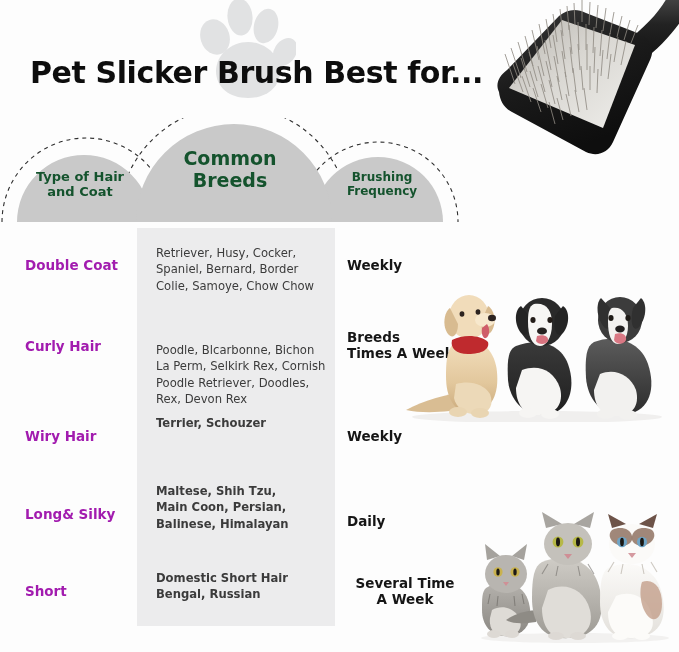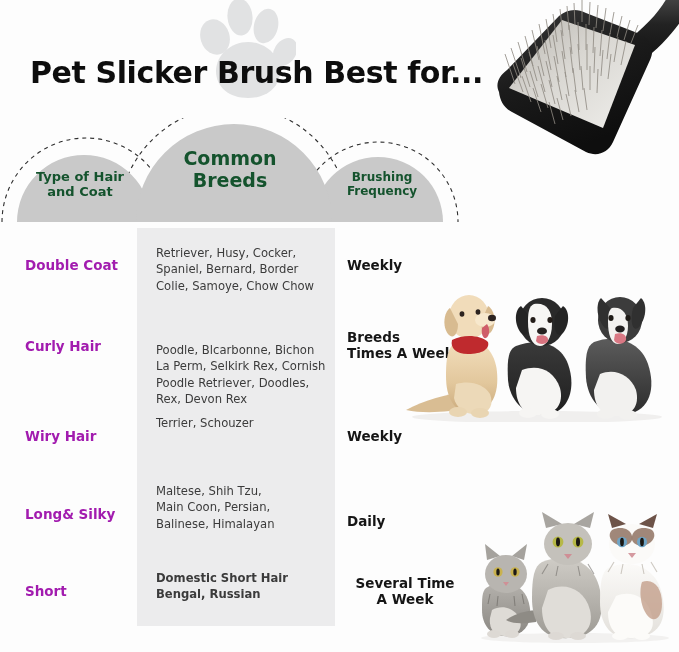--- a/index.html
+++ b/index.html
@@ -115,25 +115,25 @@
   
   #row-0 .cell-type   { top: 32px; }
   #row-0 .cell-breeds { top: 20px; }
   #row-0 .cell-freq   { top: 32px; }
 
   #row-1 .cell-type   { top: 113px; }
   #row-1 .cell-breeds { top: 73px; margin-top: 44px; }
   #row-1 .cell-freq   { top: 104px; }
 
   #row-2 .cell-type   { top: 203px; }
-  #row-2 .cell-breeds { top: 190px; }
+  #row-2 .cell-breeds { top: 190px; font-weight: bold; }
   #row-2 .cell-freq   { top: 203px; }
 
   #row-3 .cell-type   { top: 281px; }
-  #row-3 .cell-breeds { top: 258px; }
+  #row-3 .cell-breeds { top: 258px; font-weight: bold; }
   #row-3 .cell-freq   { top: 288px; }
 
   #row-4 .cell-type   { top: 358px; }
   #row-4 .cell-breeds { top: 345px; font-weight: bold; }
   #row-4 .cell-freq   { top: 350px; text-align: center; }
 
   
   #dogs-photo {
     position: absolute;
     left: 398px; top: 284px;

